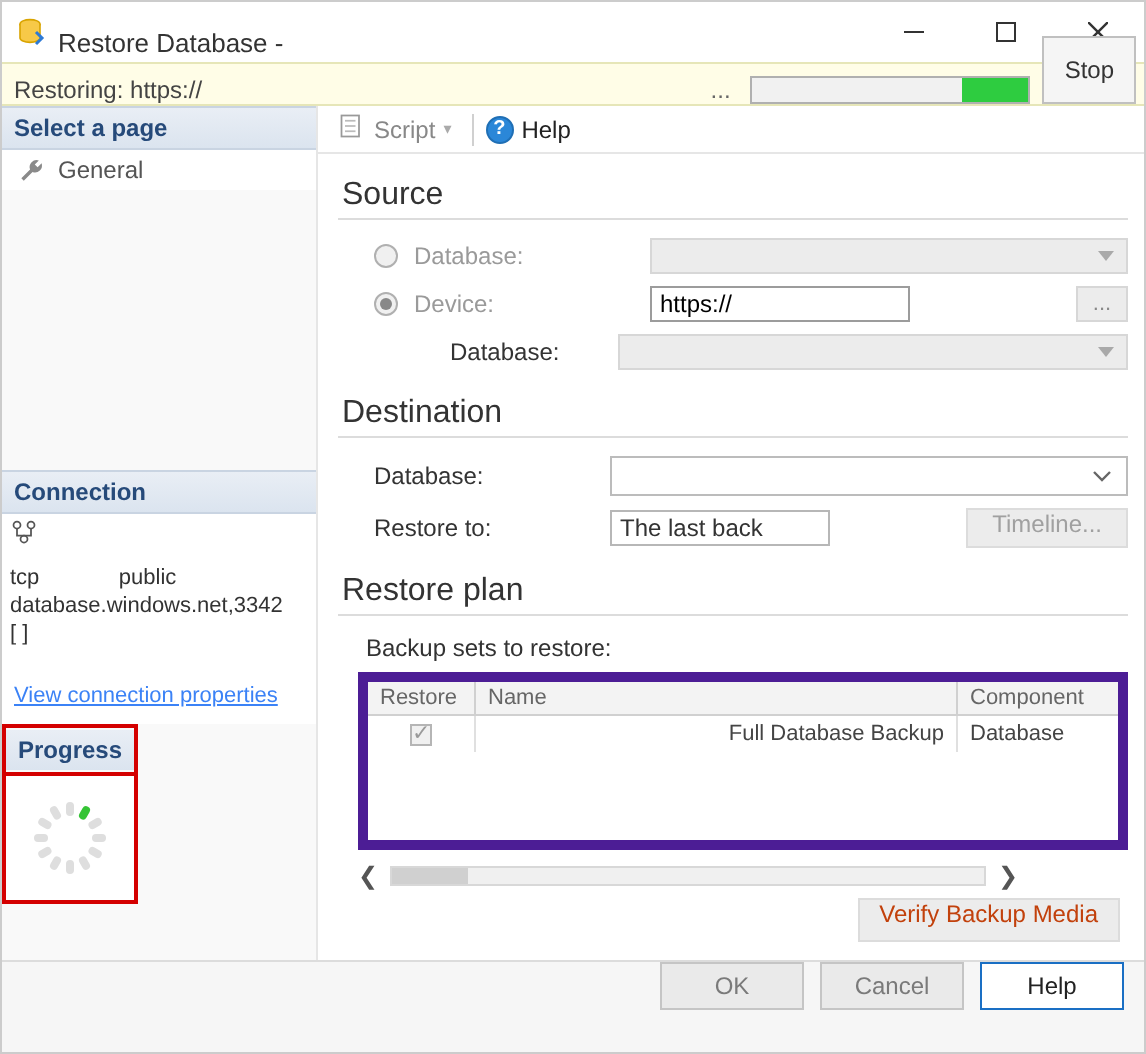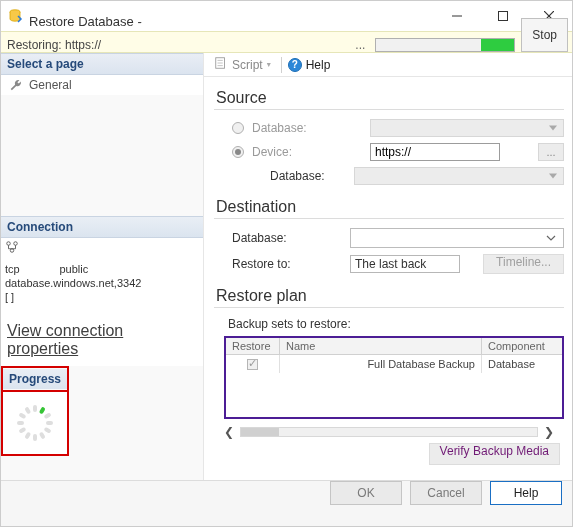--- a/index.html
+++ b/index.html
@@ -92,23 +92,23 @@
     padding: 3px 8px;
     color: #555;
   }
   .wrench-icon svg { display: block; }
   .conn-block { background: #fff; padding: 2px 4px 8px 4px; }
   .conn-row { display: flex; align-items: flex-start; gap: 6px; font-size: 11px; color: #333; flex-direction: column; }
   .conn-text { line-height: 14px; }
   .view-link {
     display: block;
     padding: 10px 6px 8px 6px;
-    color: #404040;
+    color: #3b82f6;
     text-decoration: underline;
-    font-size: 16px;
+    font-size: 11px;
     background: #fff;
   }
   .progress-hdr-wrap {
     border: 2px solid #d40000;
     width: 68px;
     margin: 0 0 0 0;
     padding: 1px 0;
   }
   .spinner-wrap {
     border: 2px solid #d40000;
@@ -226,23 +226,23 @@
   .timeline-btn {
     height: 20px; padding: 0 12px;
     background: #ececec;
     color: #a0a0a0;
     border: 1px solid #dcdcdc;
   }
 
   .plan-subtitle { padding: 3px 0 3px 14px; color: #333; }
 
   .grid {
-    border: 2px solid #4c1d95;
+    border: 5px solid #4c1d95;
     margin: 2px 0 4px 10px;
-    width: 340px;
+    width: 385px;
   }
   .grid-head, .grid-row {
     display: grid;
     grid-template-columns: 54px 1fr 80px;
   }
   .grid-head .gh {
     background: #f3f3f3;
     border-right: 1px solid #d0d0d0;
     border-bottom: 1px solid #d0d0d0;
     padding: 2px 6px;
@@ -282,21 +282,21 @@
     background: #f0f0f0; border: 1px solid #d8d8d8;
     position: relative;
   }
   .hscroll .thumb {
     position: absolute; left: 0; top: 0; bottom: 0;
     width: 38px; background: #d0d0d0;
   }
   .verify-btn {
     float: right;
     height: 22px; padding: 0 10px;
-    background: #ececec; color: #701a75;
+    background: #ececec; color: #c2410c;
     border: 1px solid #dcdcdc;
     margin: 2px 4px 0 0;
   }
 
   
   .footer {
     height: 62px;
     border-top: 1px solid #dcdcdc;
     display: flex; align-items: flex-start; justify-content: flex-end;
     gap: 8px;

